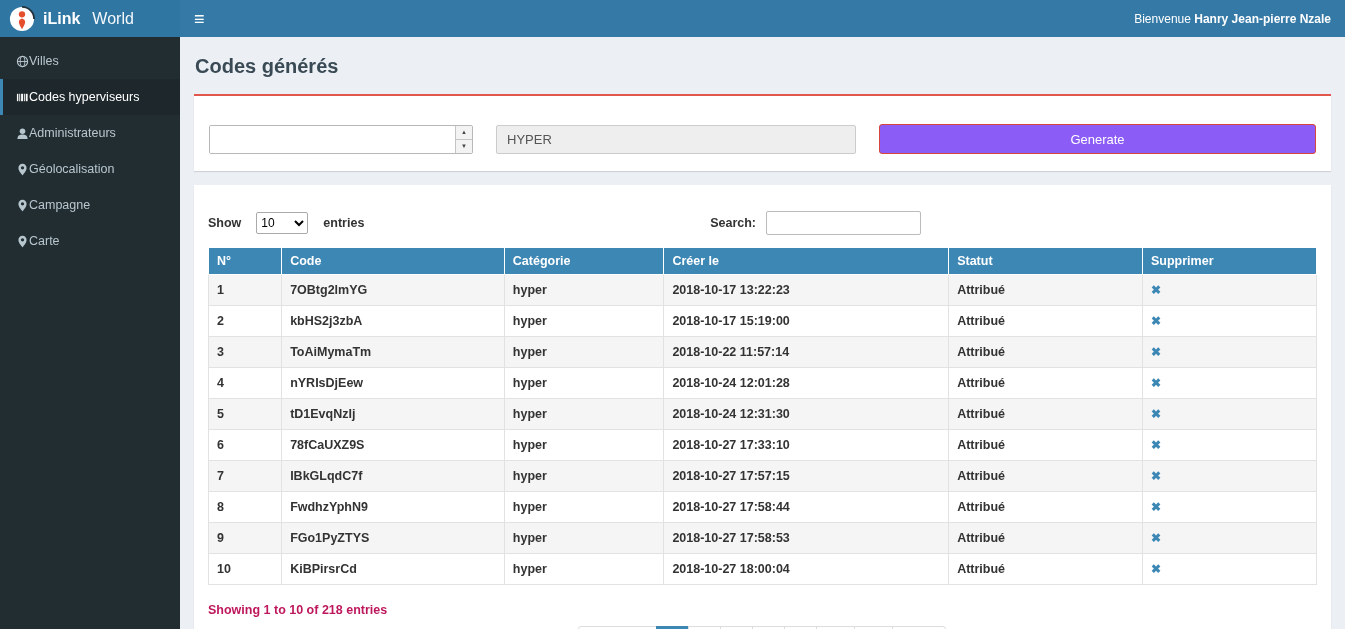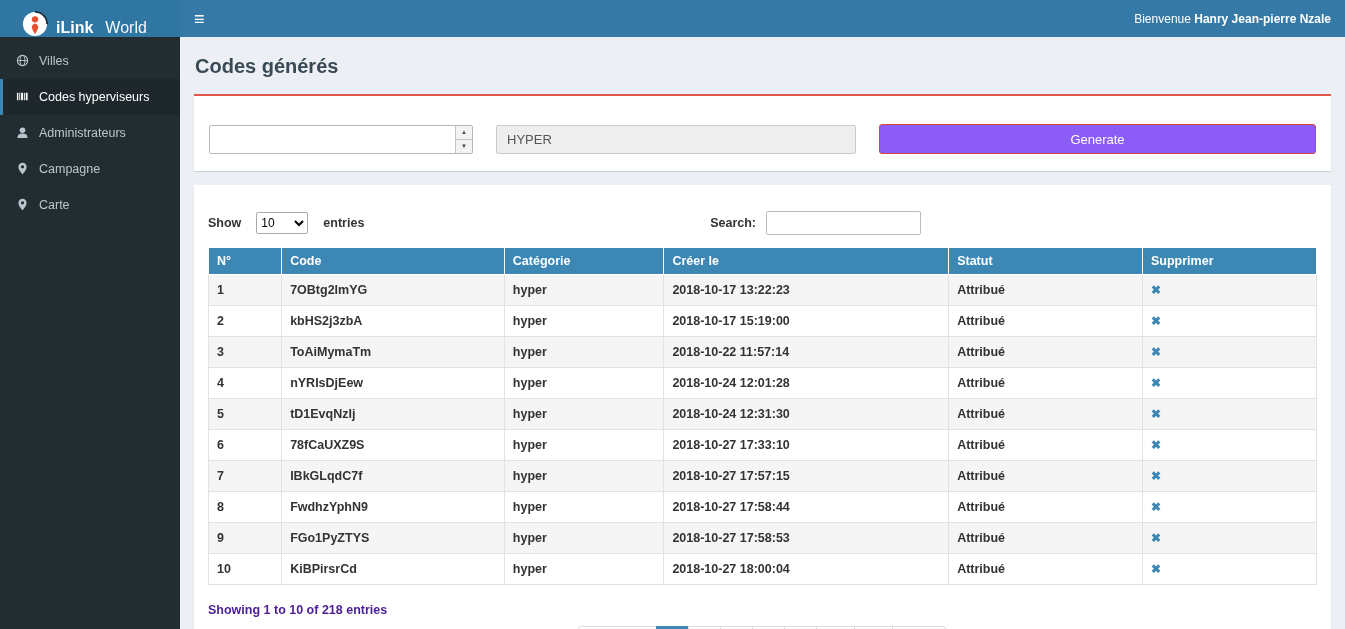--- a/index.html
+++ b/index.html
@@ -4,26 +4,26 @@
 <style>
   * { margin:0; padding:0; box-sizing:border-box; }
   html,body { width:1345px; height:629px; overflow:hidden;
     font-family:"Liberation Sans", sans-serif; background:#ecf0f5; }
   .app { display:flex; width:100%; height:100%; }
 
   
   .sidebar { width:180px; flex-shrink:0; background:#222d32; color:#b8c7ce;
     display:flex; flex-direction:column; font-size:12.5px; }
   .logo { height:37px; background:#2f76a3; color:#fff; display:flex;
-    align-items:flex-end; gap:8px; padding:0 22px; cursor:pointer; flex-shrink:0; }
+    align-items:center; gap:8px; padding:0 9px; cursor:pointer; flex-shrink:0; }
   .logo svg { flex-shrink:0; }
   .brand-bold { font-weight:bold; font-size:16px; }
   .brand-light { font-weight:normal; font-size:16px; margin-left:4px; opacity:.95; }
   .menu { padding-top:6px; }
-  .menu-item { display:flex; align-items:flex-start; gap:10px; padding:11px 13px;
+  .menu-item { display:flex; align-items:center; padding:11px 13px;
     cursor:pointer; border-left:3px solid transparent; }
   .menu-item.active { background:#1e282c; color:#fff; border-left-color:#3d87b5; }
   .menu-item svg { width:13px; height:13px; flex-shrink:0; }
 
   
   .main { flex:1; display:flex; flex-direction:column; min-width:0; }
   .navbar { height:37px; flex-shrink:0; background:#3579a7; color:#fff;
     display:flex; align-items:center; justify-content:space-between; padding:0 14px; }
   .hamburger { font-size:18px; line-height:1; cursor:pointer; font-weight:bold; }
   .welcome { font-size:12px; cursor:pointer; }
@@ -68,21 +68,21 @@
   thead th { background:#3d87b5; color:#fff; text-align:left; font-weight:bold;
     padding:6px 8px; border:1px solid rgba(255,255,255,.35); cursor:pointer;
     white-space:nowrap; overflow:hidden; }
   tbody td { padding:8px; border:1px solid #e2e2e2; font-weight:600;
     white-space:nowrap; overflow:hidden; }
   tbody tr:nth-child(odd) { background:#f5f5f5; }
   tbody tr:nth-child(even) { background:#fff; }
   .del { color:#3d87b5; font-weight:bold; cursor:pointer; font-size:12px; }
 
   .table-footer { margin-top:18px; }
-  .showing { font-size:12.5px; font-weight:bold; color:#4c1d95; }
+  .showing { font-size:12.5px; font-weight:bold; color:#be185d; }
   .pagination { list-style:none; display:flex; justify-content:center;
     margin-top:9px; font-size:12.5px; }
   .pagination li { border:1px solid #ddd; background:#fff; padding:7px 12px;
     margin-left:-1px; color:#337ab7; cursor:pointer; font-weight:600; }
   .pagination li.prev { color:#777; border-radius:3px 0 0 3px; }
   .pagination li.next { color:#555; border-radius:0 3px 3px 0; }
   .pagination li.gap { color:#777; cursor:default; }
   .pagination li.active { background:#3d87b5; border-color:#3d87b5; color:#fff; }
 </style>
 </head>
@@ -128,20 +128,28 @@
         <span>Codes hyperviseurs</span>
       </div>
       <div class="menu-item">
         <span style="display:flex;">
           <svg viewBox="0 0 14 14" fill="currentColor">
             <circle cx="7" cy="4.5" r="3"></circle>
             <path d="M1.5 13 C1.5 9.5 4 8.2 7 8.2 C10 8.2 12.5 9.5 12.5 13 Z"></path>
           </svg>
         </span>
         <span>Administrateurs</span>
+      </div>
+      <div class="menu-item">
+        <span style="display:flex;">
+          <svg viewBox="0 0 14 14" fill="currentColor" fill-rule="evenodd">
+            <path d="M7 0.8 C4.5 0.8 2.6 2.8 2.6 5.3 C2.6 8.6 7 13.2 7 13.2 C7 13.2 11.4 8.6 11.4 5.3 C11.4 2.8 9.5 0.8 7 0.8 Z M7 7 A1.8 1.8 0 1 1 7 3.4 A1.8 1.8 0 0 1 7 7 Z"></path>
+          </svg>
+        </span>
+        <span>Géolocalisation</span>
       </div>
       <div class="menu-item">
         <span style="display:flex;">
           <svg viewBox="0 0 14 14" fill="currentColor" fill-rule="evenodd">
             <path d="M7 0.8 C4.5 0.8 2.6 2.8 2.6 5.3 C2.6 8.6 7 13.2 7 13.2 C7 13.2 11.4 8.6 11.4 5.3 C11.4 2.8 9.5 0.8 7 0.8 Z M7 7 A1.8 1.8 0 1 1 7 3.4 A1.8 1.8 0 0 1 7 7 Z"></path>
           </svg>
         </span>
         <span>Campagne</span>
       </div>
       <div class="menu-item">

